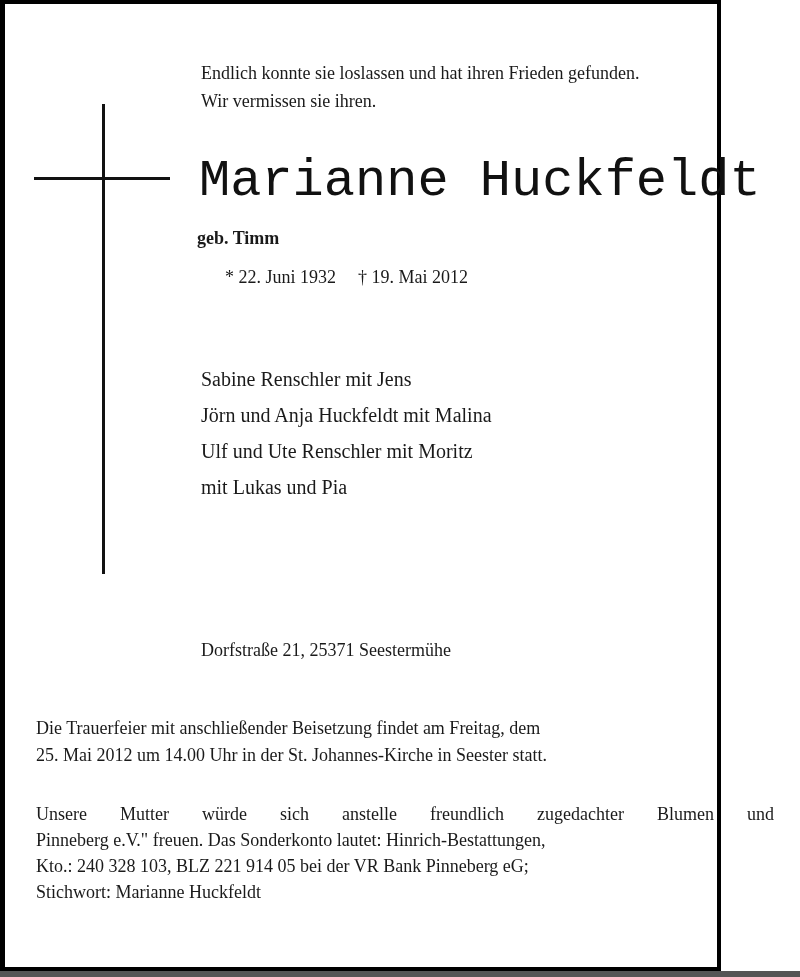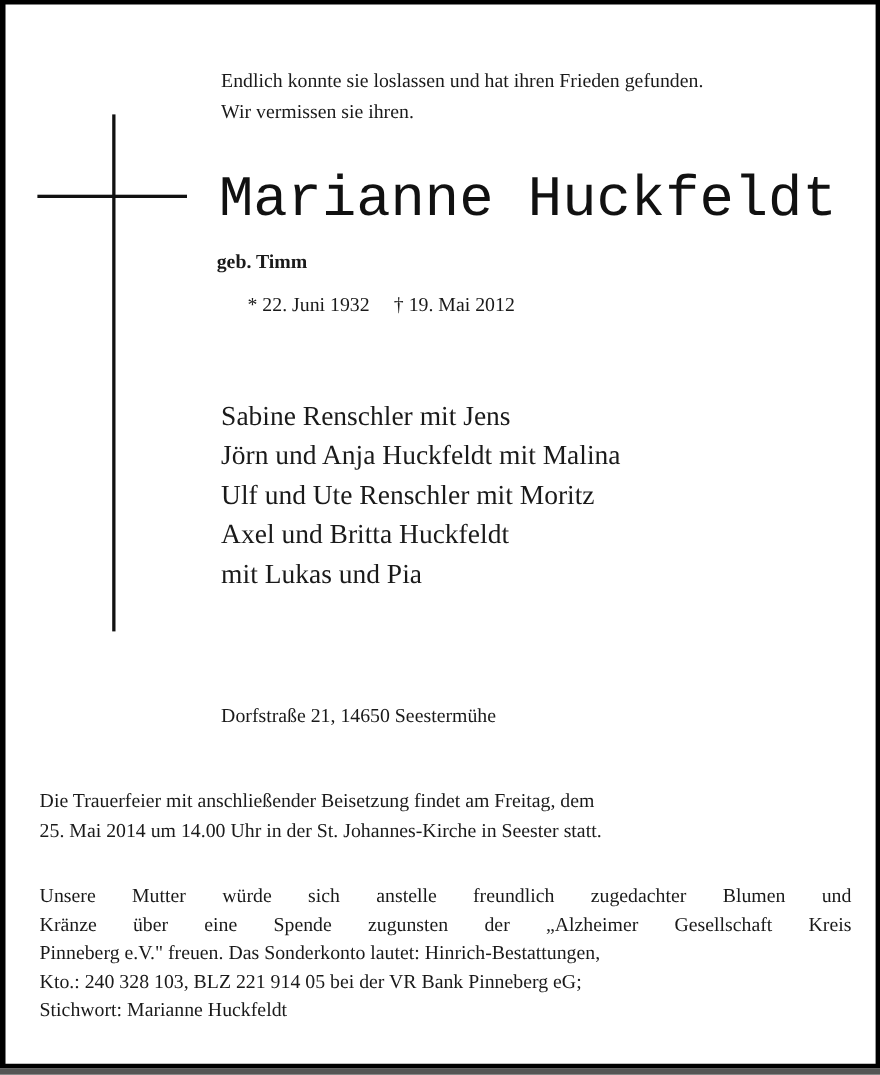--- a/index.html
+++ b/index.html
@@ -12,21 +12,21 @@
       height: 977px;
       position: relative;
       overflow: hidden;
       font-family: "Liberation Serif", "DejaVu Serif", serif;
       color: #1a1a1a;
     }
     .frame {
       position: absolute;
       left: 0;
       top: 0;
-      width: 800px;
+      width: 721px;
       height: 971px;
       box-sizing: border-box;
       border-top: 4px solid #000;
       border-left: 5px solid #000;
       border-right: 4px solid #000;
       border-bottom: 4px solid #000;
       background: #fff;
     }
     .below-frame {
       position: absolute;
@@ -81,21 +81,21 @@
       left: 196px;
       top: 261px;
       font-size: 18px;
       line-height: 24px;
       margin-left: 24px;
     }
     .dates .gap { display: inline-block; width: 22px; }
     .family {
       left: 196px;
       top: 357px;
-      font-size: 25px;
+      font-size: 20px;
       line-height: 36px;
     }
     .family div { height: 36px; }
     .address {
       left: 196px;
       top: 634px;
       font-size: 18px;
       line-height: 24px;
     }
     .ceremony {
@@ -138,32 +138,30 @@
   <div class="text maiden">geb. Timm</div>
 
   <div class="text dates">
     <span>* 22. Juni 1932</span><span class="gap"></span><span>† 19. Mai 2012</span>
   </div>
 
   <div class="text family">
     <div>Sabine Renschler mit Jens</div>
     <div>Jörn und Anja Huckfeldt mit Malina</div>
     <div>Ulf und Ute Renschler mit Moritz</div>
-    <div>Axel und Britta Huckfeldt</div>
     <div>mit Lukas und Pia</div>
   </div>
 
-  <div class="text address">Dorfstraße 21, 14650 Seestermühe</div>
+  <div class="text address">Dorfstraße 21, 25371 Seestermühe</div>
 
   <div class="text ceremony">
     <div>Die Trauerfeier mit anschließender Beisetzung findet am Freitag, dem</div>
-    <div>25. Mai 2014 um 14.00 Uhr in der St. Johannes-Kirche in Seester statt.</div>
+    <div>25. Mai 2012 um 14.00 Uhr in der St. Johannes-Kirche in Seester statt.</div>
   </div>
 
   <div class="text donation">
     <span class="justify-line">Unsere Mutter würde sich anstelle freundlich zugedachter Blumen und</span>
-    <span class="justify-line">Kränze über eine Spende zugunsten der „Alzheimer Gesellschaft Kreis</span>
     <span class="plain-line">Pinneberg e.V." freuen. Das Sonderkonto lautet: Hinrich-Bestattungen,</span>
     <span class="plain-line">Kto.: 240 328 103, BLZ 221 914 05 bei der VR Bank Pinneberg eG;</span>
     <span class="plain-line">Stichwort: Marianne Huckfeldt</span>
   </div>
 </div>
 <div class="below-frame"></div>
 
 </body></html>

